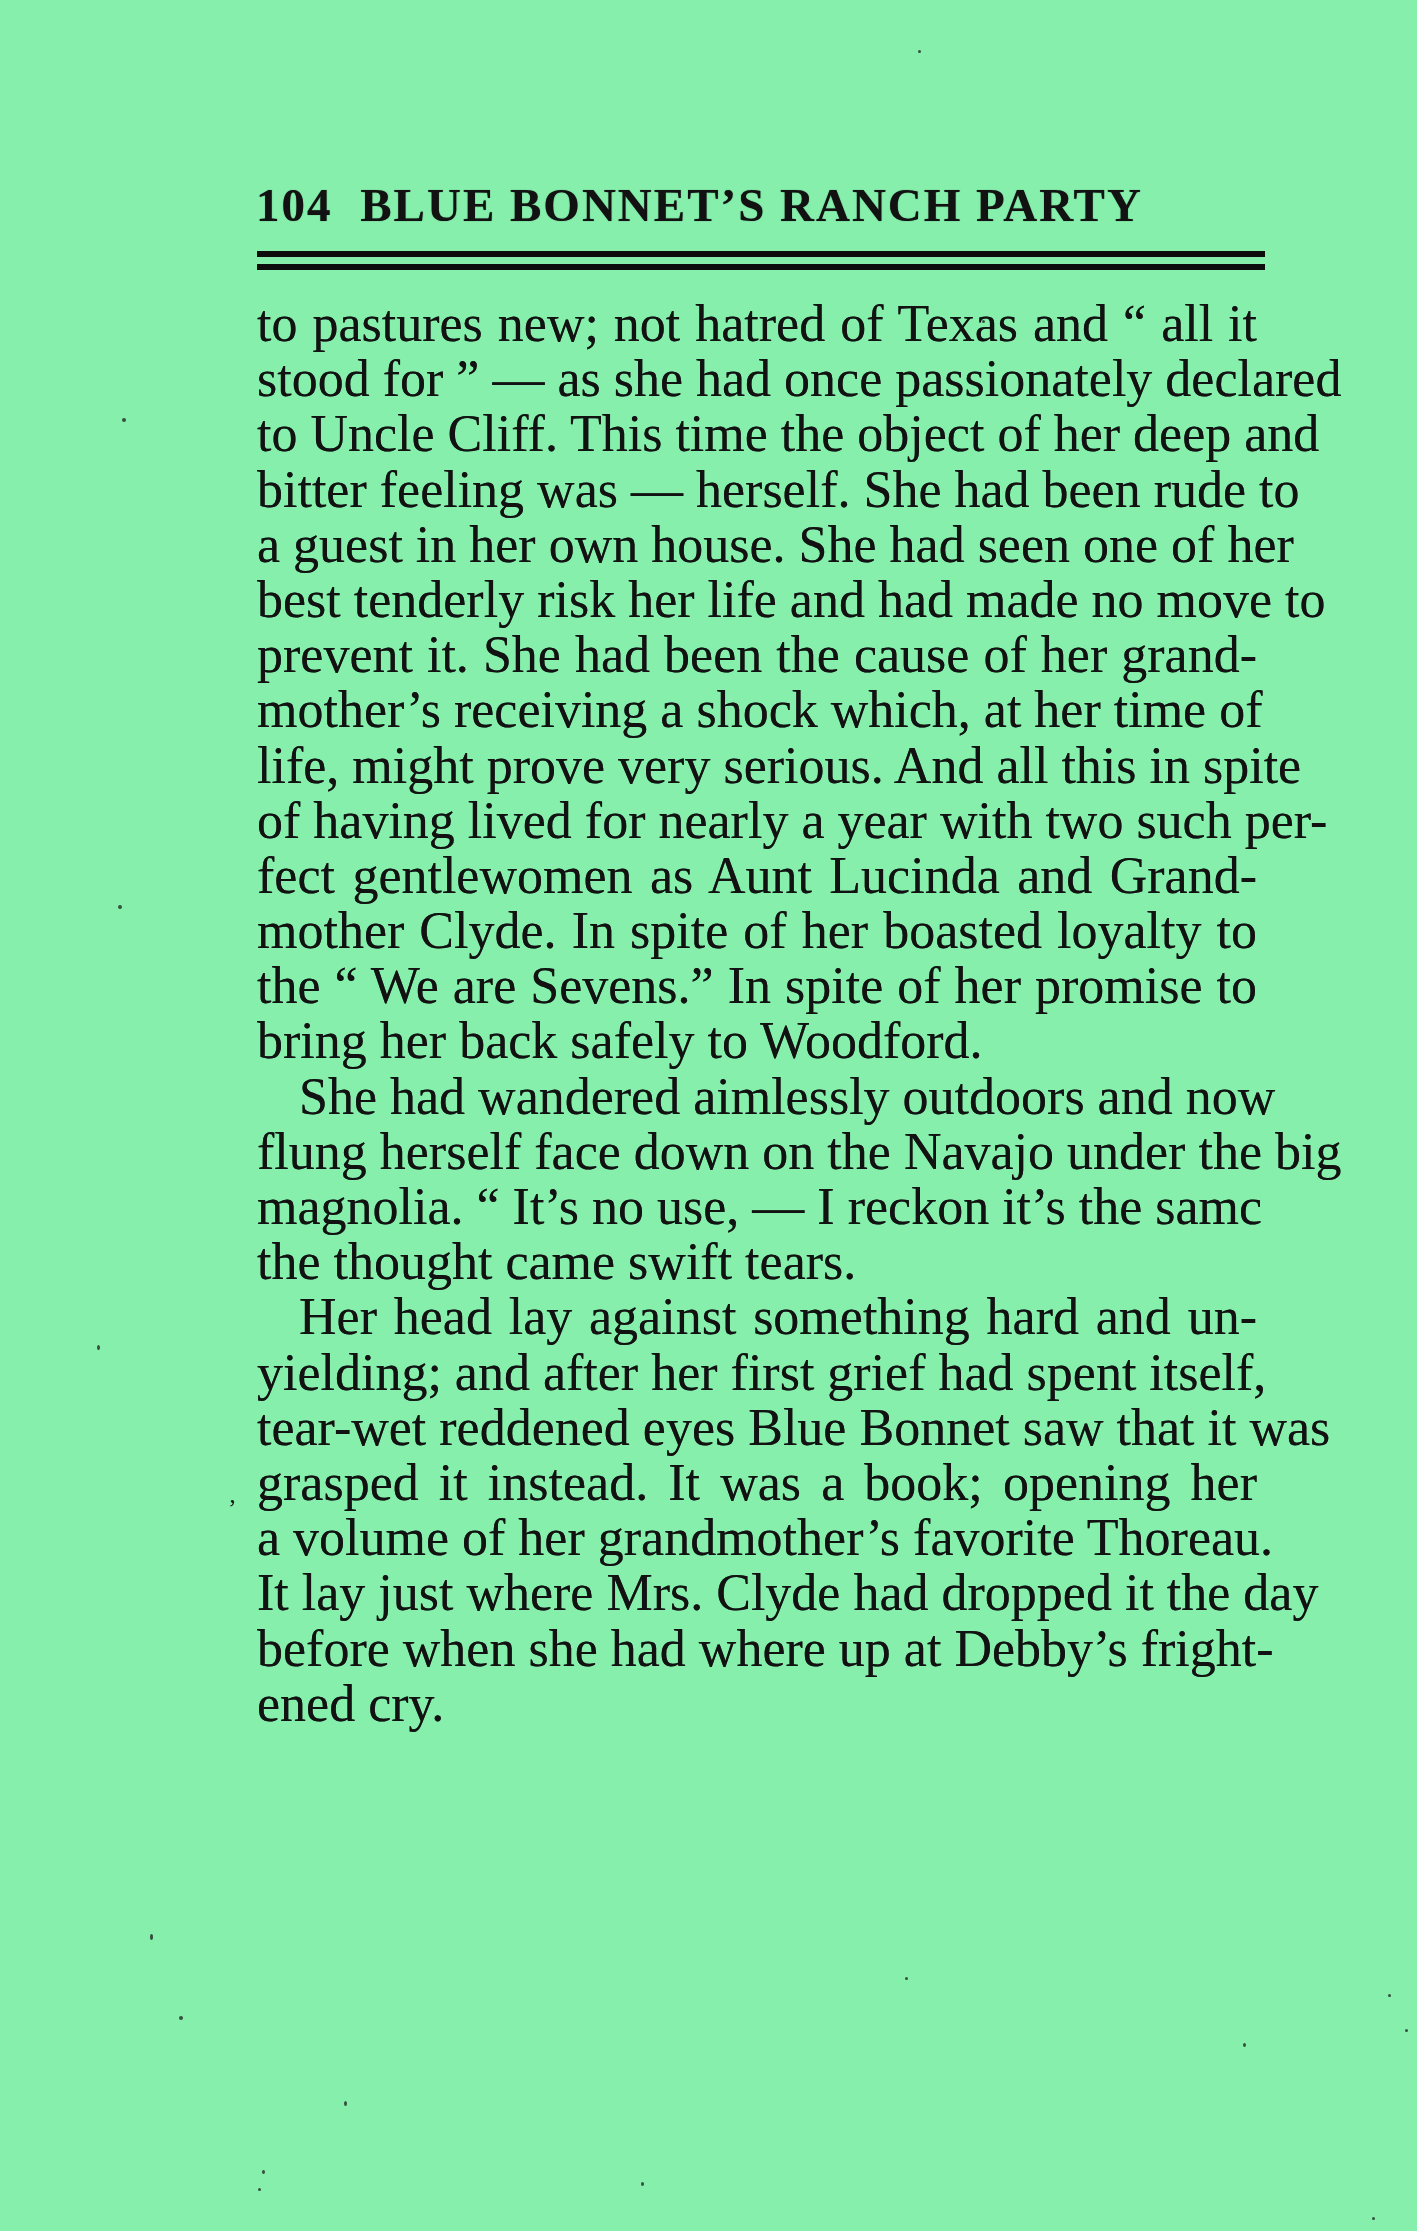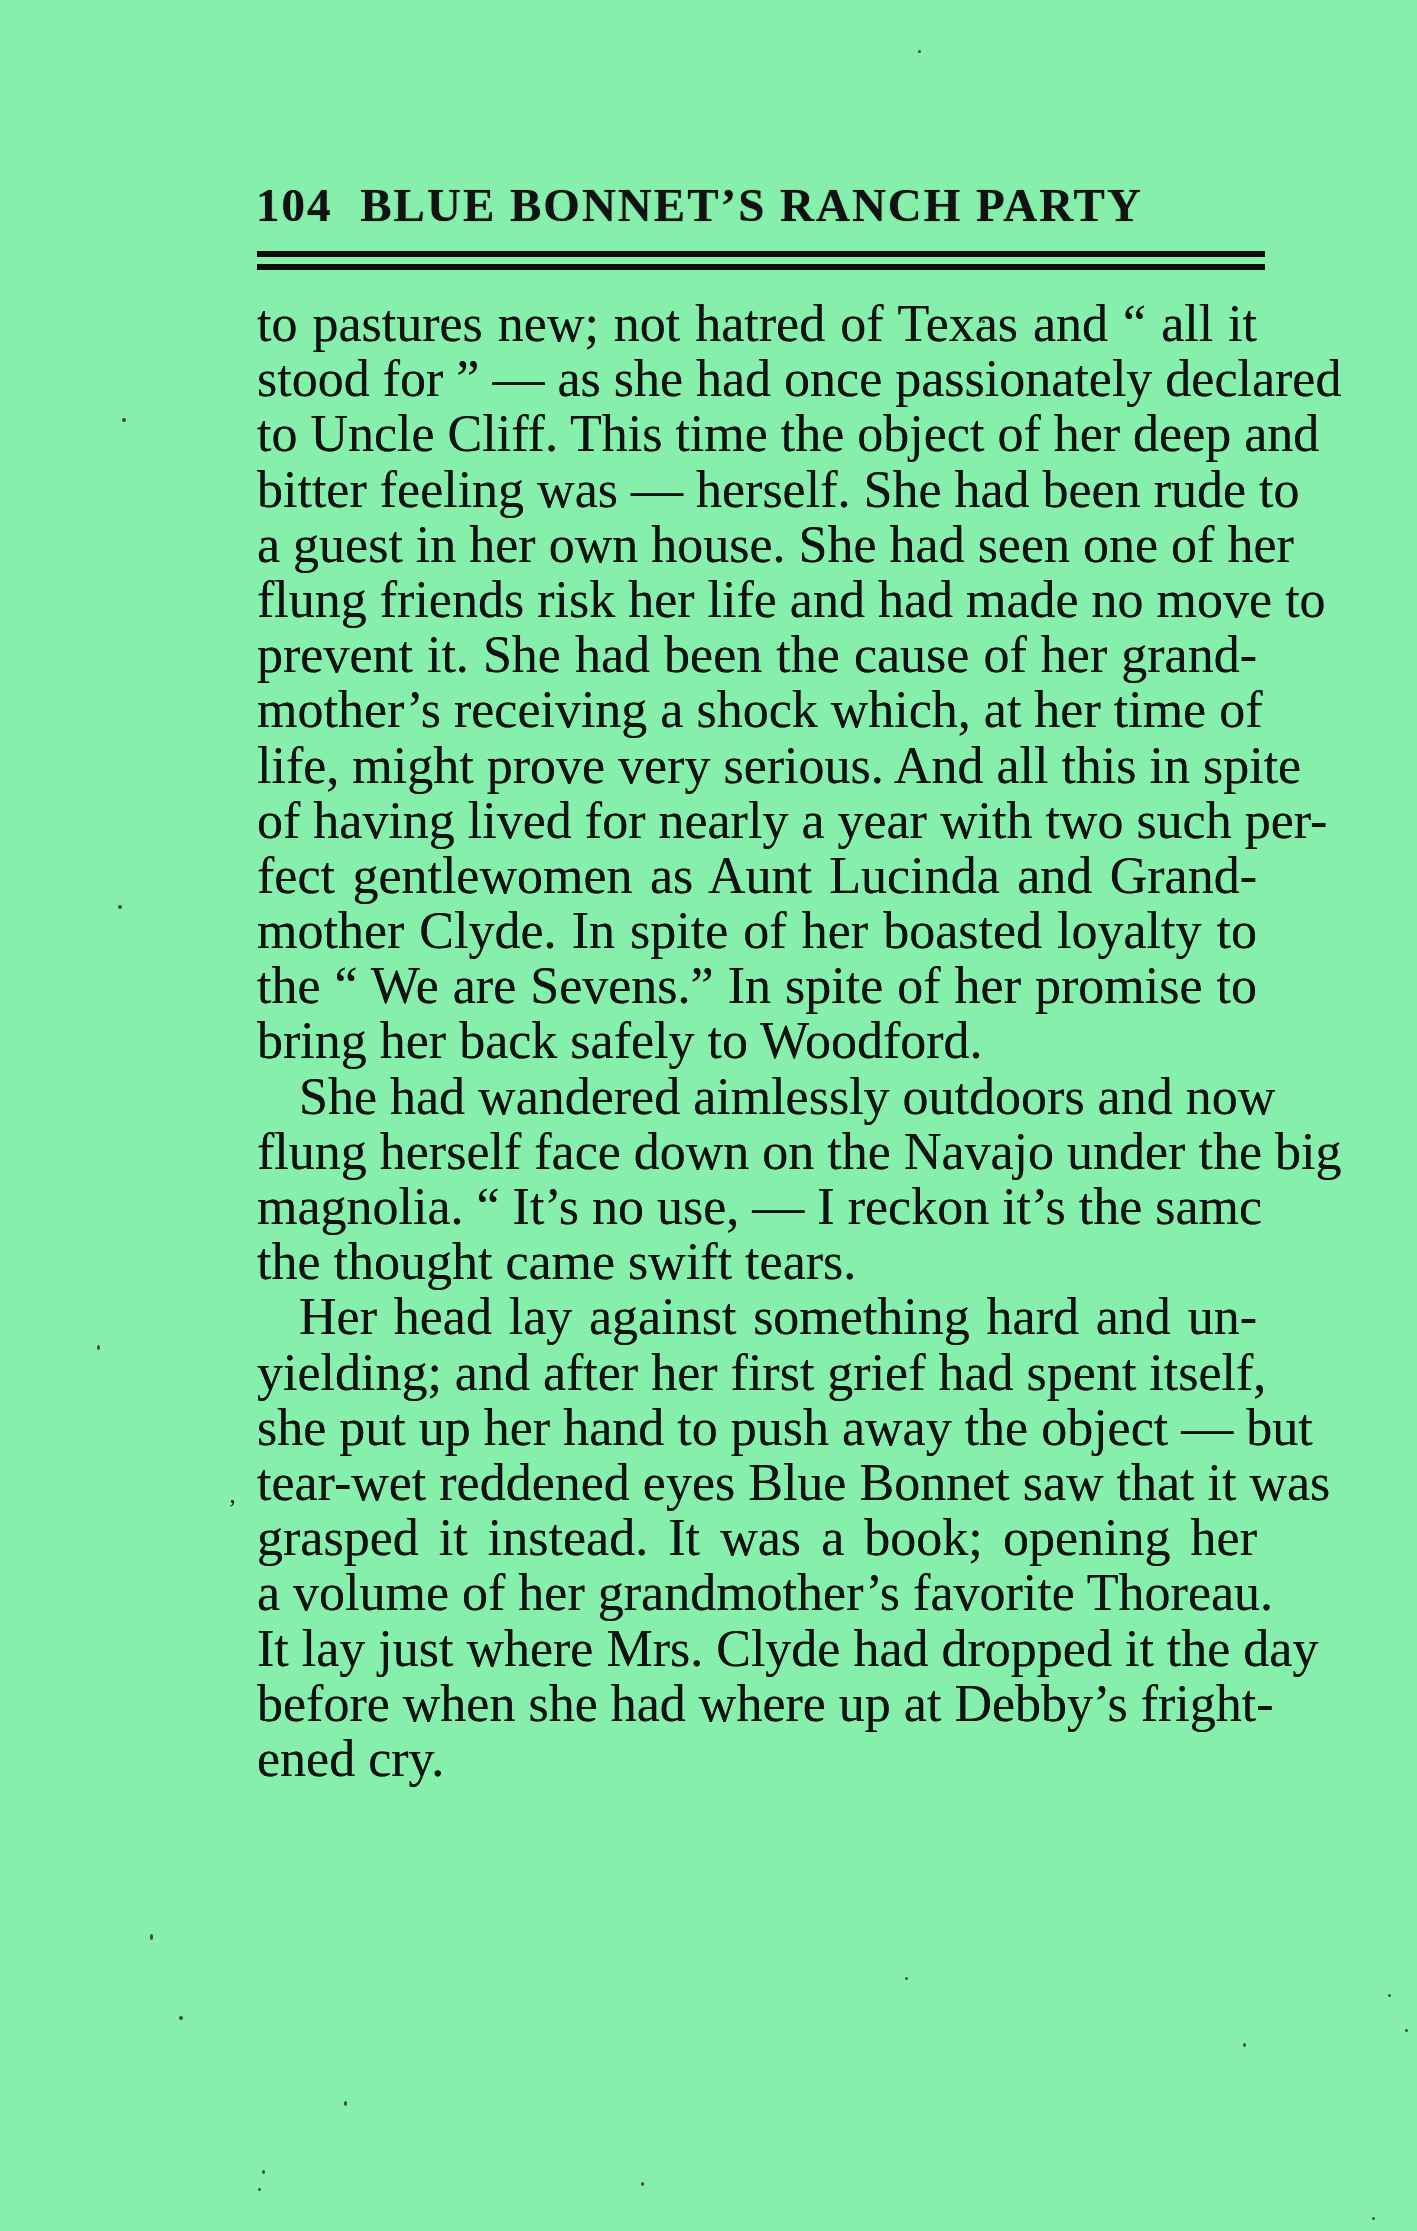--- a/index.html
+++ b/index.html
@@ -78,36 +78,35 @@
   <div class="running-header"><span class="page-number">104</span> <span>BLUE BONNET’S RANCH PARTY</span></div>
 
   <div class="double-rule"></div>
 
   <div class="body-text">
       <div class="text-line">to pastures new;  not hatred of Texas and “ all it</div>
       <div class="text-line">stood for ” — as she had once passionately declared</div>
       <div class="text-line">to Uncle Cliff.  This time the object of her deep and</div>
       <div class="text-line">bitter feeling was — herself.  She had been rude to</div>
       <div class="text-line">a guest in her own house.  She had seen one of her</div>
-      <div class="text-line">flung friends risk her life and had made no move to</div>
+      <div class="text-line">best tenderly risk her life and had made no move to</div>
       <div class="text-line">prevent it.  She had been the cause of her grand-</div>
       <div class="text-line">mother’s receiving a shock which, at her time of</div>
       <div class="text-line">life, might prove very serious.  And all this in spite</div>
       <div class="text-line">of having lived for nearly a year with two such per-</div>
       <div class="text-line">fect gentlewomen as Aunt Lucinda and Grand-</div>
       <div class="text-line">mother Clyde.  In spite of her boasted loyalty to</div>
       <div class="text-line">the “ We are Sevens.”  In spite of her promise to</div>
       <div class="text-line para-end">bring her back safely to Woodford.</div>
       <div class="text-line indent">She had wandered aimlessly outdoors and now</div>
       <div class="text-line">flung herself face down on the Navajo under the big</div>
       <div class="text-line">magnolia.  “ It’s no use, — I reckon it’s the samc</div>
       <div class="text-line para-end">the thought came swift tears.</div>
       <div class="text-line indent">Her head lay against something hard and un-</div>
       <div class="text-line">yielding;  and after her first grief had spent itself,</div>
-      <div class="text-line">she put up her hand to push away the object — but</div>
       <div class="text-line">tear-wet reddened eyes Blue Bonnet saw that it was</div>
       <div class="text-line">grasped it instead.  It was a book;  opening her</div>
       <div class="text-line">a volume of her grandmother’s favorite Thoreau.</div>
       <div class="text-line">It lay just where Mrs. Clyde had dropped it the day</div>
       <div class="text-line">before when she had where up at Debby’s fright-</div>
       <div class="text-line para-end">ened cry.</div>
     </div>
 
   <div class="margin-mark" style="left: 228px; top: 1496px;">’</div>
 

